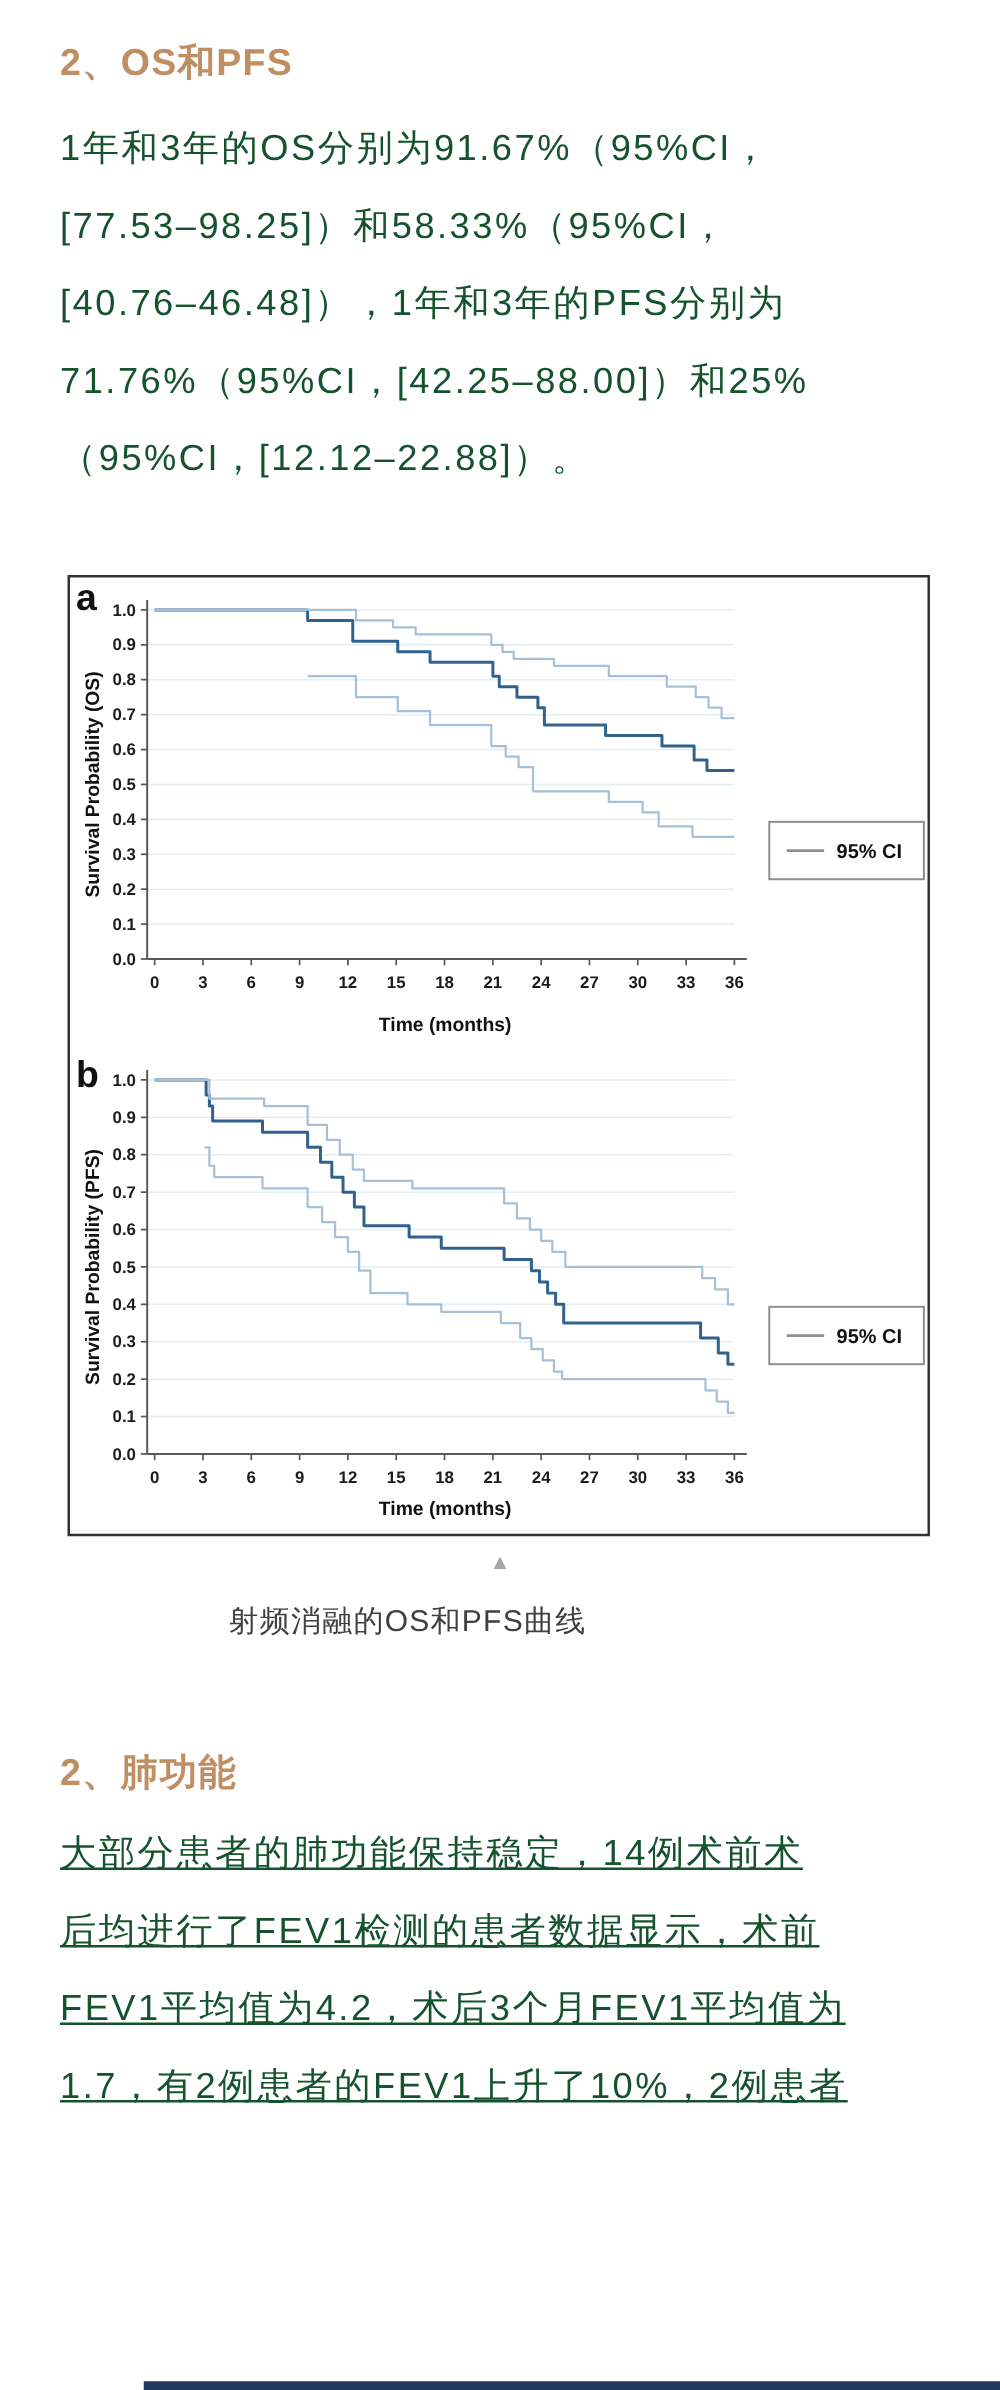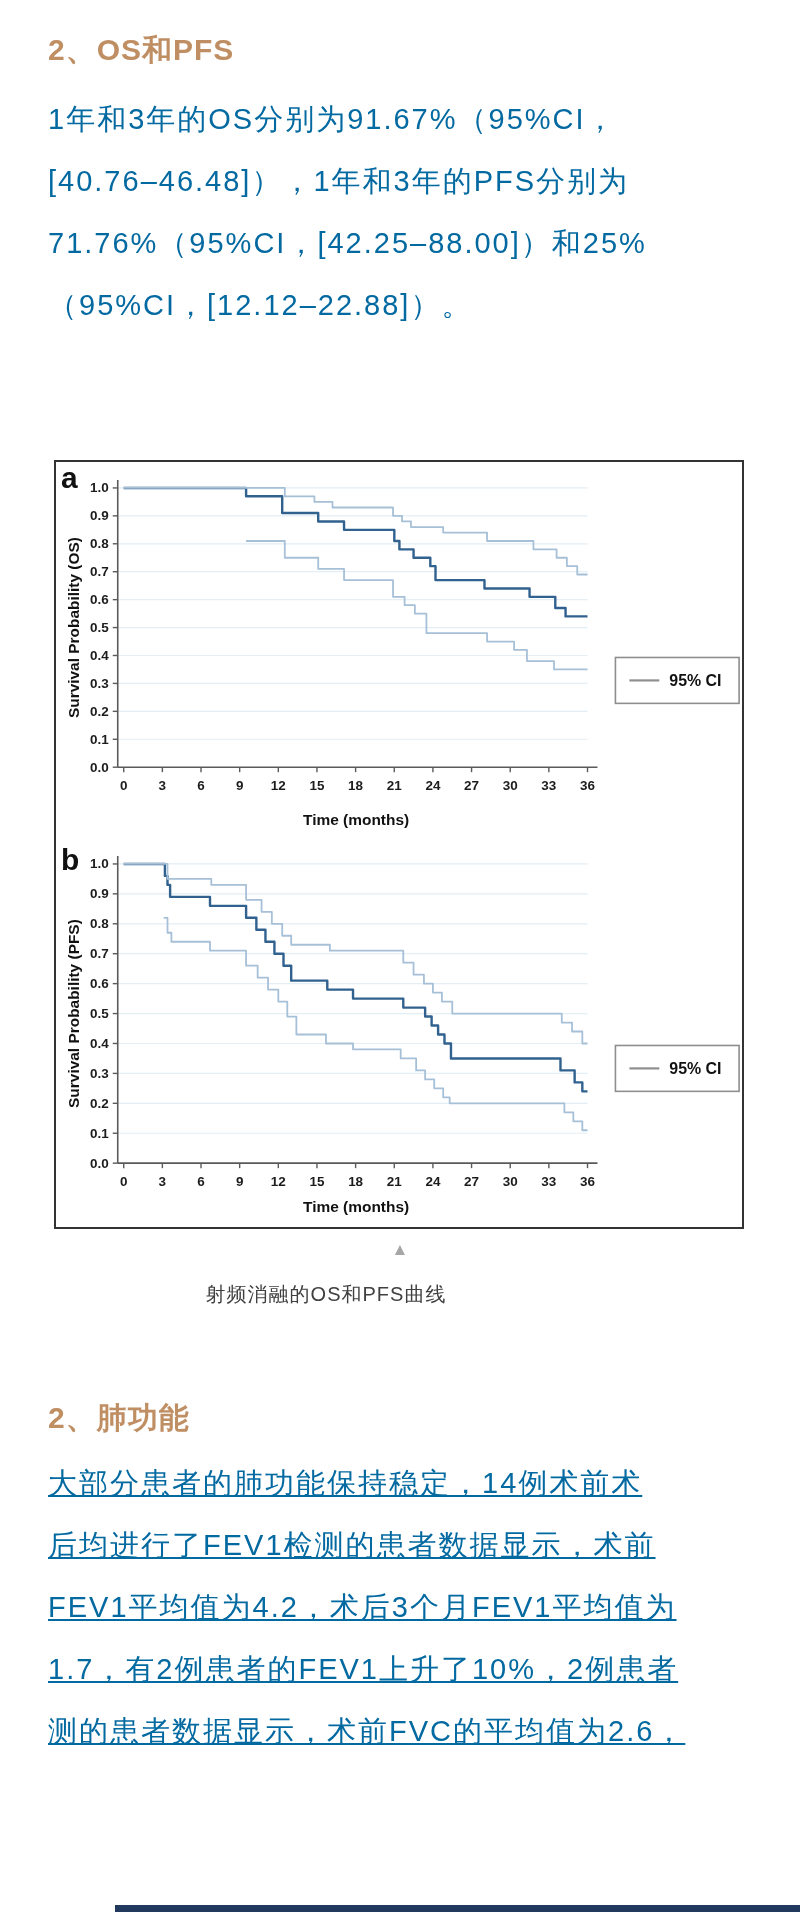--- a/index.html
+++ b/index.html
@@ -6,21 +6,21 @@
   html,body { background:#ffffff; }
   body { width:800px; height:1912px; position:relative; overflow:hidden;
          font-family:"Liberation Sans","DejaVu Sans",sans-serif; }
   .page { position:relative; width:800px; height:1912px;padding-left:16px; }
 
   .sec-heading { position:absolute; left:48px; font-size:30px; font-weight:bold;
                  color:#bf8e62; letter-spacing:1px; }
   #heading-1 { top:30px; }
   #heading-2 { top:1398px; }
 
-  .para { position:absolute; left:48px; width:712px; color:#0369a1;
+  .para { position:absolute; left:48px; width:712px; color:#14532d;
           font-size:29px; line-height:62px; letter-spacing:2px; }
   .para .tline { white-space:nowrap; overflow:hidden; }
   #para-1 { top:88px; }
   #para-2 { top:1452px;text-decoration:underline; }
 
   .figure { position:absolute; left:54px; top:460px; width:690px; height:769px;
             border:2px solid #333; background:#fff; display:flex; flex-direction:column; }
   .figure svg { display:block; }
 
   svg text { font-family:"Liberation Sans","DejaVu Sans",sans-serif; }
@@ -30,34 +30,35 @@
   .ylab, .xlab { font-size:13.5px; font-weight:bold; fill:#1c1c1c; }
   .axis-title { font-size:15.5px; font-weight:bold; fill:#111; }
   .panel-letter { font-size:30px; font-weight:bold; fill:#111; }
   .legend-box { fill:#ffffff; stroke:#8e8e8e; stroke-width:1.6; }
   .legend-line { stroke:#8f8f8f; stroke-width:2.2; }
   .legend-text { font-size:16px; font-weight:bold; fill:#111; }
 
   .fig-marker { position:absolute; top:1240px; left:0; width:800px; text-align:center;
                 color:#a6a6a6; font-size:17px; }
   .fig-caption { position:absolute; top:1281px; left:0; width:652px; text-align:center;
-                 color:#404040; font-size:20px; letter-spacing:1px; }
+                 color:#404040; font-size:24px; letter-spacing:1px; }
 
   .bottom-bar { position:absolute; top:1905px; left:115px; width:685px; height:7px;
                 background:#20395c; }
 </style>
 </head>
 <body>
 
 <div class="page">
 
   <div id="heading-1" class="sec-heading">2、OS和PFS</div>
 
   <div id="para-1" class="para">
     <div class="tline">1年和3年的OS分别为91.67%（95%CI，</div>
+    <div class="tline">[77.53–98.25]）和58.33%（95%CI，</div>
     <div class="tline">[40.76–46.48]），1年和3年的PFS分别为</div>
     <div class="tline">71.76%（95%CI，[42.25–88.00]）和25%</div>
     <div class="tline">（95%CI，[12.12–22.88]）。</div>
   </div>
 
   <div class="figure">
 
     <svg width="686" height="383" viewBox="0 0 686 383">
       <line x1="61" x2="532" y1="26" y2="26" class="grid"></line>
         <line x1="61" x2="532" y1="54" y2="54" class="grid"></line>
@@ -215,18 +216,17 @@
   <div class="fig-marker">▲</div>
   <div class="fig-caption">射频消融的OS和PFS曲线</div>
 
   <div id="heading-2" class="sec-heading">2、肺功能</div>
 
   <div id="para-2" class="para">
     <div class="tline">大部分患者的肺功能保持稳定，14例术前术</div>
     <div class="tline">后均进行了FEV1检测的患者数据显示，术前</div>
     <div class="tline">FEV1平均值为4.2，术后3个月FEV1平均值为</div>
     <div class="tline">1.7，有2例患者的FEV1上升了10%，2例患者</div>
-    <div class="tline">测的患者数据显示，术前FVC的平均值为2.6，</div>
   </div>
 
   <div class="bottom-bar"></div>
 
 </div>
 
 </body></html>

